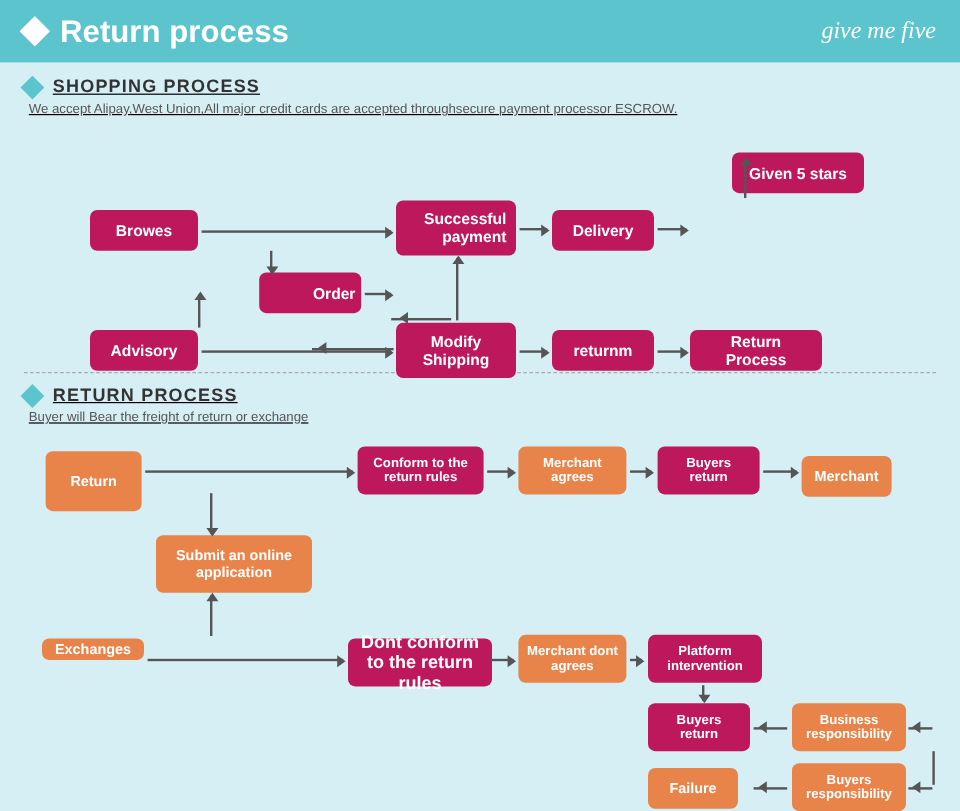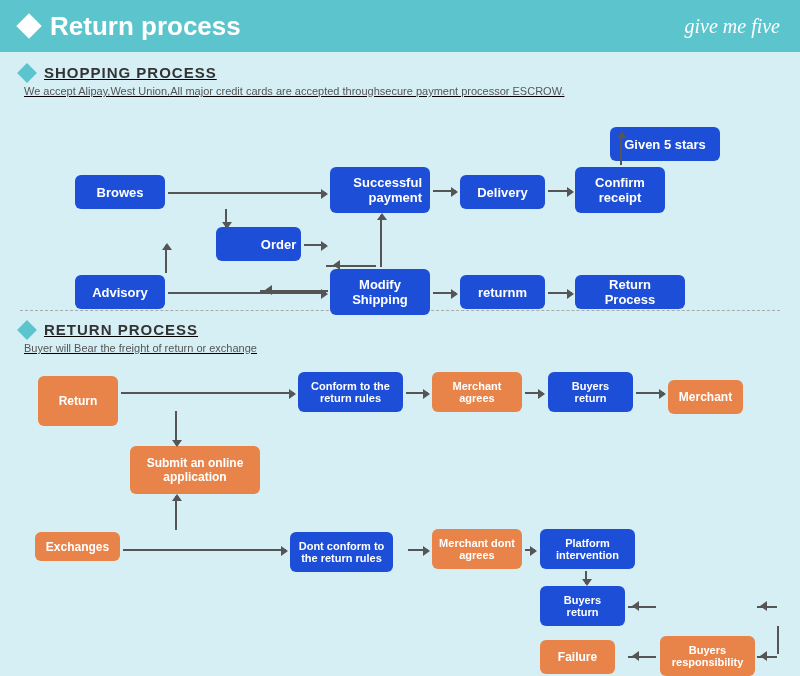--- a/index.html
+++ b/index.html
@@ -77,21 +77,21 @@
     
     .flow-area {
       position: relative;
       height: 195px;
       margin-bottom: 8px;
     }
 
     
     .teal-box {
       position: absolute;
-      background: #1d4ed8;
+      background: #be185d;
       color: #fff;
       border-radius: 6px;
       font-size: 13px;
       font-weight: bold;
       text-align: center;
       display: flex;
       align-items: center;
       justify-content: center;
       padding: 4px 8px;
     }
@@ -188,22 +188,20 @@
 
     <div class="teal-box" style="width:110px;height:34px;top:20px;left:590px;">Given 5 stars</div>
 
     <div class="teal-box" style="width:90px;height:34px;top:68px;left:55px;">Browes</div>
 
     <div class="teal-box" style="width:100px;height:46px;top:60px;left:310px;text-align:right;">Successful
 payment</div>
 
     <div class="teal-box" style="width:85px;height:34px;top:68px;left:440px;">Delivery</div>
 
-    <div class="teal-box" style="width:90px;height:46px;top:60px;left:555px;">Confirm
-receipt</div>
 
     <div class="teal-box" style="width:85px;height:34px;top:120px;left:196px;padding-left:48px;">Order</div>
 
     <div class="teal-box" style="width:90px;height:34px;top:168px;left:55px;">Advisory</div>
 
     <div class="teal-box" style="width:100px;height:46px;top:162px;left:310px;">Modify
 Shipping</div>
 
     <div class="teal-box" style="width:85px;height:34px;top:168px;left:440px;">returnm</div>
 
@@ -243,48 +241,50 @@
   <div class="section-header">
     <div class="section-diamond"></div>
     <span class="section-title">RETURN PROCESS</span>
   </div>
   <div class="section-desc">Buyer will Bear the freight of return or exchange</div>
 
   <div class="return-flow-area" style="margin-top:6px;">
 
     <div class="orange-box" style="width:80px;height:50px;top:12px;left:18px;">Return</div>
 
-    <div class="orange-box" style="width:85px;height:29px;top:168px;left:15px;">Exchanges</div>
+    <div class="orange-box" style="width:85px;height:18px;top:168px;left:15px;">Exchanges</div>
 
     <div class="orange-box" style="width:130px;height:48px;top:82px;left:110px;font-size:12px;">Submit an online
 application</div>
 
     <div class="teal-box" style="width:105px;height:40px;top:8px;left:278px;font-size:11px;">Conform to the
 return rules</div>
 
-    <div class="teal-box" style="width:103px;height:40px;top:168px;left:270px;font-size:11px;">Dont conform to the
+    <div class="teal-box" style="width:120px;height:40px;top:168px;left:270px;font-size:15px;">Dont conform to the
 return rules</div>
 
     <div class="orange-box" style="width:90px;height:40px;top:8px;left:412px;font-size:11px;">Merchant
 agrees</div>
 
     <div class="orange-box" style="width:90px;height:40px;top:165px;left:412px;font-size:11px;">Merchant
 dont agrees</div>
 
     <div class="teal-box" style="width:85px;height:40px;top:8px;left:528px;font-size:11px;">Buyers
 return</div>
 
     <div class="teal-box" style="width:95px;height:40px;top:165px;left:520px;font-size:11px;">Platform
 intervention</div>
 
     <div class="orange-box" style="width:75px;height:34px;top:16px;left:648px;">Merchant</div>
 
     <div class="teal-box" style="width:85px;height:40px;top:222px;left:520px;font-size:11px;">Buyers
 return</div>
 
+    <div class="orange-box" style="width:95px;height:40px;top:222px;left:640px;font-size:11px;">Business
+responsibility</div>
 
     <div class="orange-box" style="width:75px;height:34px;top:276px;left:520px;">Failure</div>
 
     <div class="orange-box" style="width:95px;height:40px;top:272px;left:640px;font-size:11px;">Buyers
 responsibility</div>
 
     <div class="arrow-down" style="top:47px;left:155px;height:34px;"></div>
 
     <div class="arrow-right" style="top:28px;left:101px;width:173px;"></div>
 

